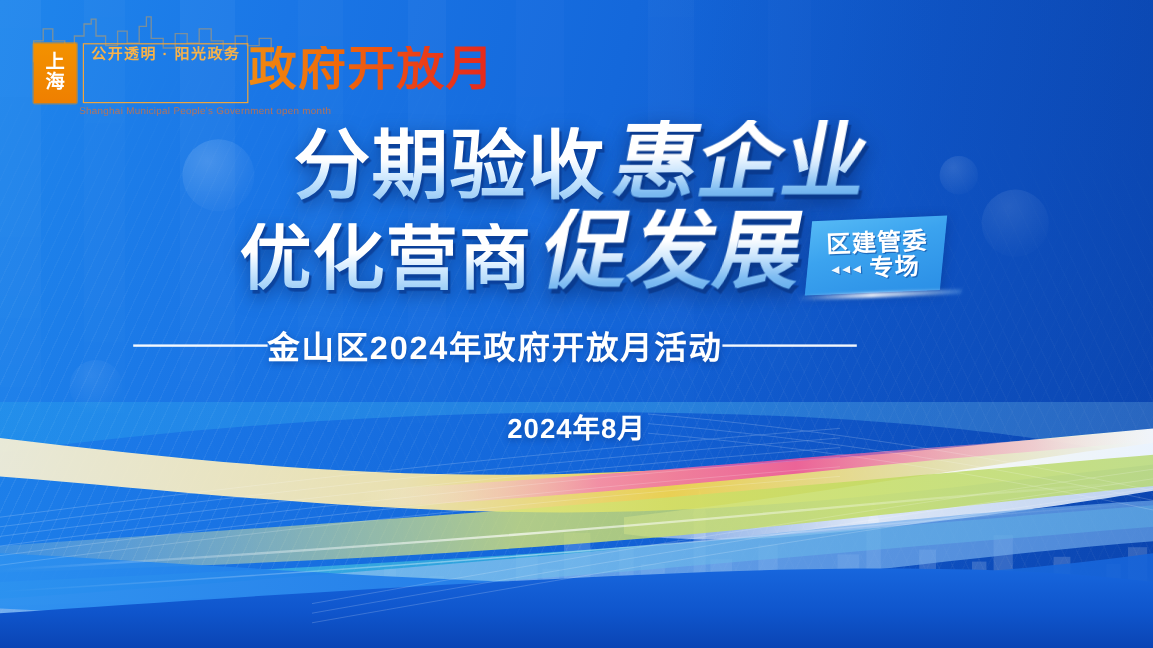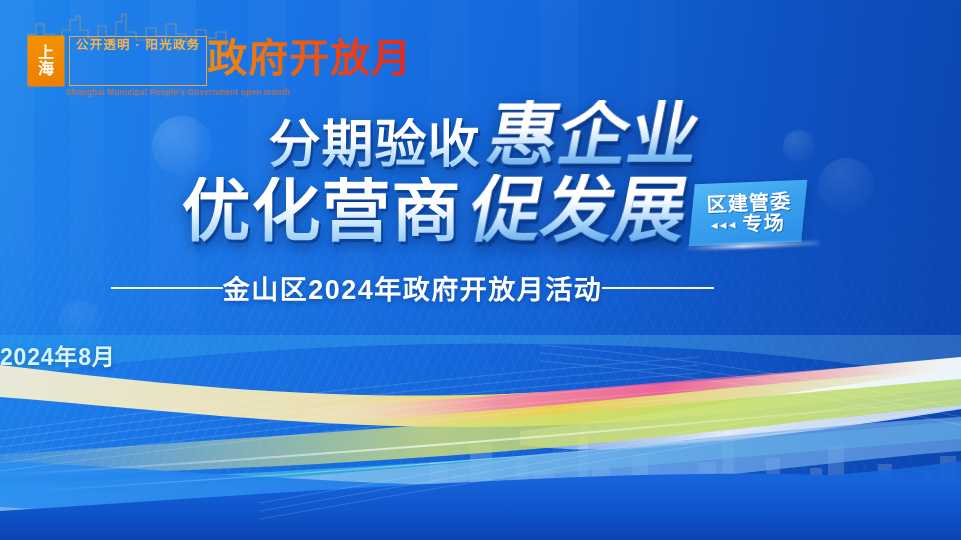--- a/index.html
+++ b/index.html
@@ -113,21 +113,21 @@
     background-clip: text;
     color: transparent;
     -webkit-text-fill-color: transparent;
   }
   .logo-en {
     position: absolute; left: 40px; top: 76px;
     font-size: 8.2px;
     letter-spacing: .25px;
     color: rgba(236,112,40,0.72);
     white-space: nowrap;
-    font-weight: 700;
+    font-weight: 400;
   }
 
   
   .title-block { position: absolute; left: 0; top: 100px; width: 961px; }
   .title-line {
     display: flex; align-items: flex-end; justify-content: center;
     white-space: nowrap;
   }
   .t-word {
     font-weight: 900;
@@ -148,23 +148,23 @@
     font-size: 70px;
     letter-spacing: 0px;
     transform: skewX(-11deg);
     background: linear-gradient(178deg, #ffffff 0%, #ffffff 38%, #cfe7fd 56%, #7ebcf2 80%, #5aa7ea 100%);
     -webkit-background-clip: text; background-clip: text;
     color: transparent; -webkit-text-fill-color: transparent;
     filter: drop-shadow(3px 4px 0px rgba(9,56,140,0.9)) drop-shadow(0 5px 9px rgba(3,32,92,0.55));
   }
   .line1 { margin-left: 6px; }
   .line2 { margin-top: 4px; margin-left: -4px; }
-  .line1 .t-upright { font-size: 52px; text-align: center; }
+  .line1 .t-upright { font-size: 64px; text-align: center; }
   .line1 .t-italic { font-size: 70px; margin-left: 8px; }
-  .line2 .t-upright { font-size: 69px; margin-left: 28px; }
+  .line2 .t-upright { font-size: 60px; margin-left: 28px; }
   .line2 .t-italic { font-size: 72px; margin-left: 10px; }
 
   
   .badge {
     position: relative;
     margin-left: 4px;
     margin-bottom: 2px;
     width: 112px; height: 62px;
     transform: skewX(-8deg) rotate(-2.4deg);
     background: linear-gradient(165deg, #55b9f5 0%, #3ba3ef 40%, #2b8fe6 100%);
@@ -203,21 +203,21 @@
     font-size: 27px;
     font-weight: 900;
     letter-spacing: 1.5px;
     white-space: nowrap;
     text-shadow: 0 2px 5px rgba(3,40,110,0.45);
   }
 
   
   .date-text {
     position: absolute; left: 0; top: 338px; width: 961px;
-    text-align: left;
+    text-align: center;
     color: #ffffff;
     font-size: 23px;
     font-weight: 900;
     letter-spacing: .8px;
     text-shadow: 0 2px 5px rgba(3,40,110,0.45);
   }
 
   
   .bottom-art {
     position: absolute; left: 0; bottom: 0; width: 961px; height: 205px;

